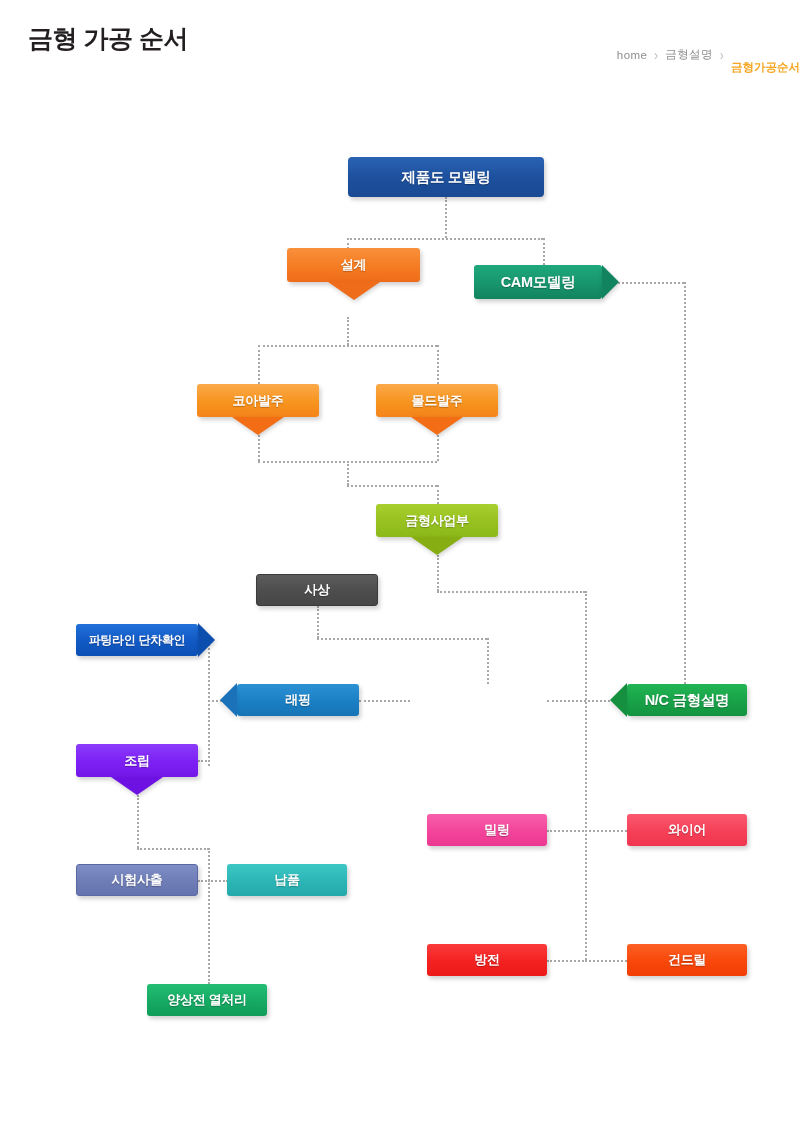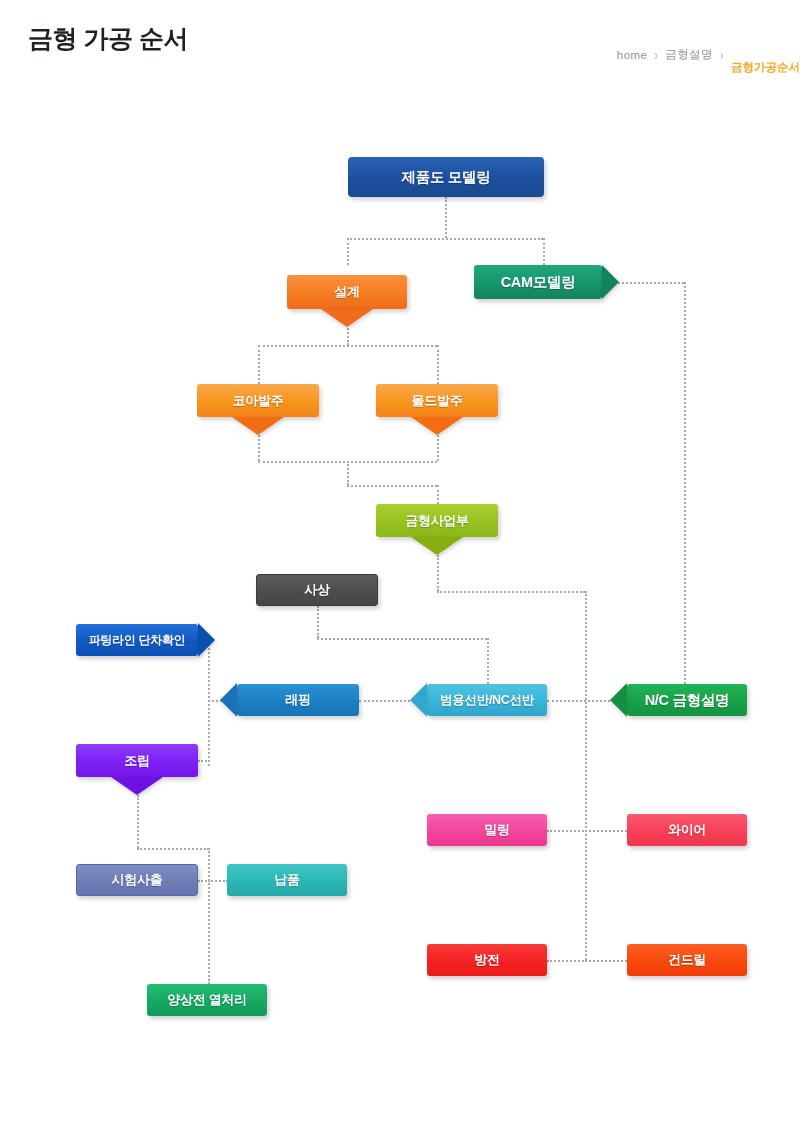--- a/index.html
+++ b/index.html
@@ -128,21 +128,21 @@
 
   <div class="hline" style="left:547px;top:830px;width:40px;"></div>
   <div class="hline" style="left:585px;top:830px;width:42px;"></div>
   <div class="hline" style="left:547px;top:960px;width:40px;"></div>
   <div class="hline" style="left:585px;top:960px;width:42px;"></div>
 
   <div class="node big sq" style="left:348px;top:157px;width:196px;height:40px;background:linear-gradient(180deg,#2a63b4 0%,#1c4f9c 55%,#1a4a92 100%);border-radius:4px;">
     <span>제품도 모델링</span>
   </div>
 
-  <div class="node pt-down" style="--pt:#ef6c1a;left:287px;top:275px;width:120px;height:34px;background:linear-gradient(180deg,#f9903c 0%,#f47a20 60%,#ef6c1a 100%);">
+  <div class="node pt-down" style="--pt:#ef6c1a;left:287px;top:248px;width:133px;height:34px;background:linear-gradient(180deg,#f9903c 0%,#f47a20 60%,#ef6c1a 100%);">
     <span>설계</span>
   </div>
 
   <div class="node big pt-right" style="--pt:#12835f;left:474px;top:265px;width:128px;height:34px;background:linear-gradient(180deg,#1fa87c 0%,#17936b 60%,#12835f 100%);">
     <span>CAM모델링</span>
   </div>
 
   <div class="node pt-down" style="--pt:#f26d13;left:197px;top:384px;width:122px;height:33px;background:linear-gradient(180deg,#fba94a 0%,#f7941e 55%,#f4831a 100%);">
     <span>코아발주</span>
   </div>
@@ -160,23 +160,20 @@
   </div>
 
   <div class="node pt-right" style="--pt:#0b4ead;left:76px;top:624px;width:122px;height:32px;background:linear-gradient(180deg,#2170d8 0%,#1159c4 55%,#0d50b5 100%);font-size:12px;">
     <span>파팅라인 단차확인</span>
   </div>
 
   <div class="node pt-left" style="--pt:#1b72b8;left:237px;top:684px;width:122px;height:32px;background:linear-gradient(180deg,#2c92d4 0%,#1b7fc4 55%,#1574b5 100%);">
     <span>래핑</span>
   </div>
 
-  <div class="node pt-left" style="--pt:#33a8cc;left:427px;top:684px;width:120px;height:32px;background:linear-gradient(180deg,#4fc4e2 0%,#39b3d7 55%,#2fa6cb 100%);font-size:12.5px;">
-    <span>범용선반/NC선반</span>
-  </div>
 
   <div class="node big pt-left" style="--pt:#149040;left:627px;top:684px;width:120px;height:32px;background:linear-gradient(180deg,#22b554 0%,#18a148 55%,#139440 100%);">
     <span>N/C 금형설명</span>
   </div>
 
   <div class="node pt-down" style="--pt:#6d12e3;left:76px;top:744px;width:122px;height:33px;background:linear-gradient(180deg,#8c3bfa 0%,#7c20f5 55%,#7317e8 100%);">
     <span>조립</span>
   </div>
 
   <div class="node" style="left:427px;top:814px;width:120px;height:32px;background:linear-gradient(180deg,#f85fac 0%,#f2449a 55%,#ec3890 100%);padding-left:20px;">

